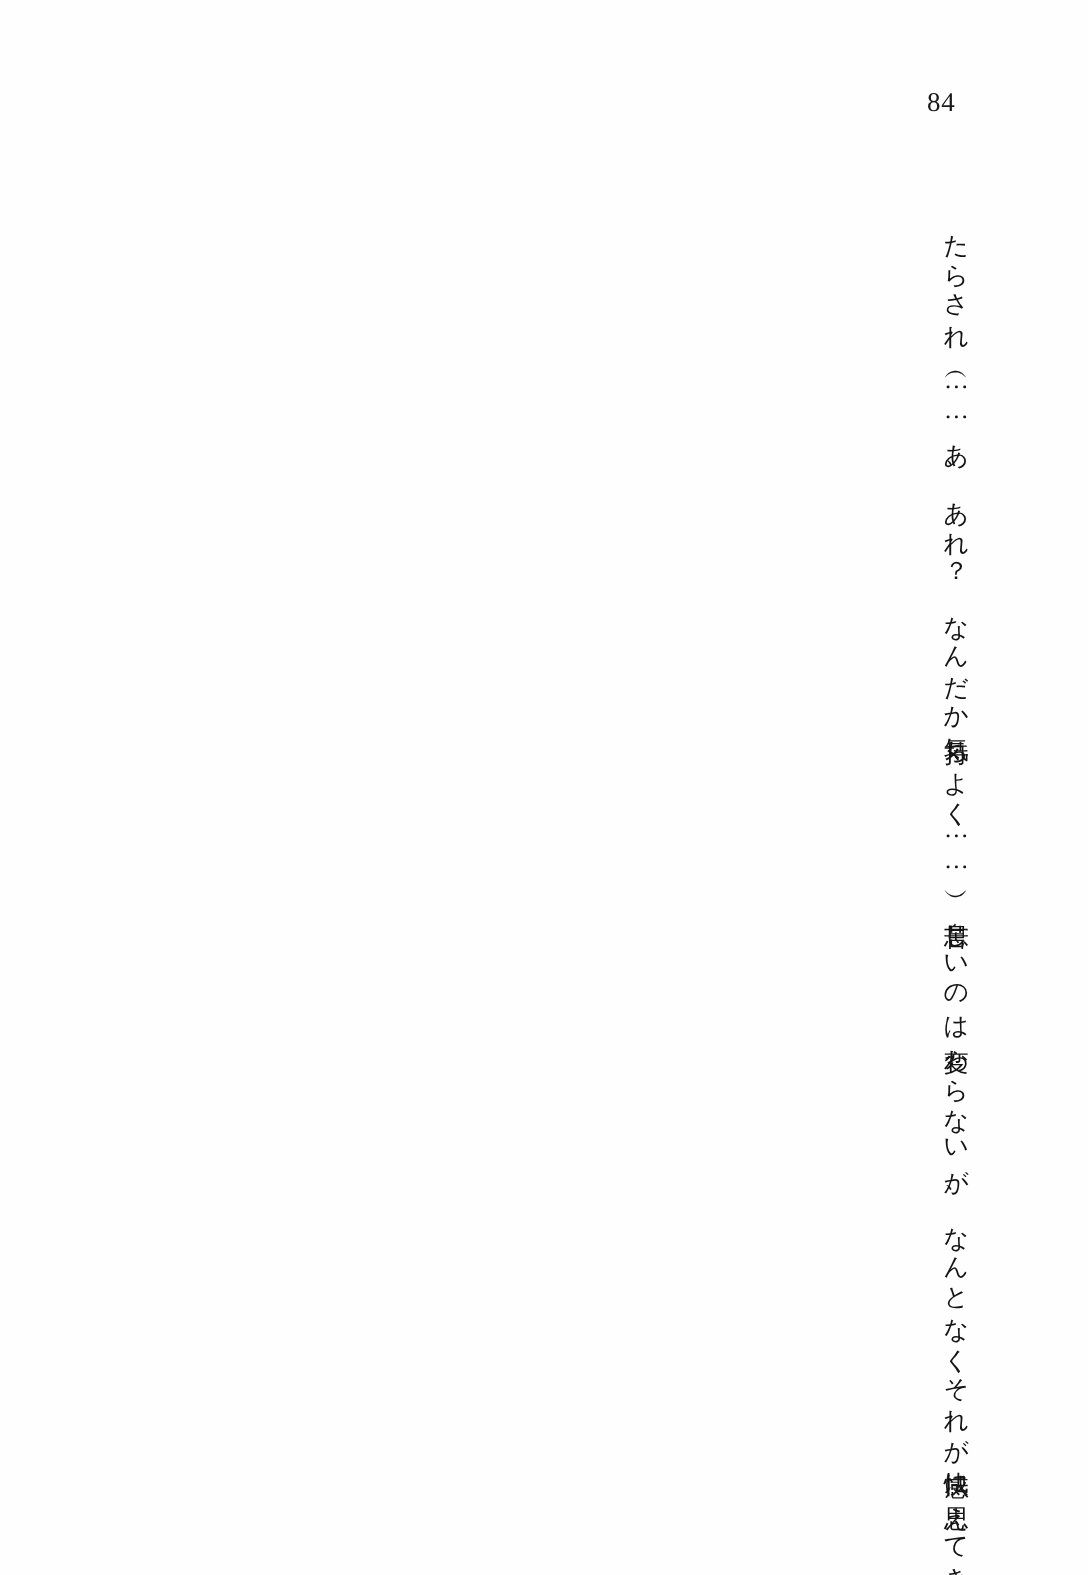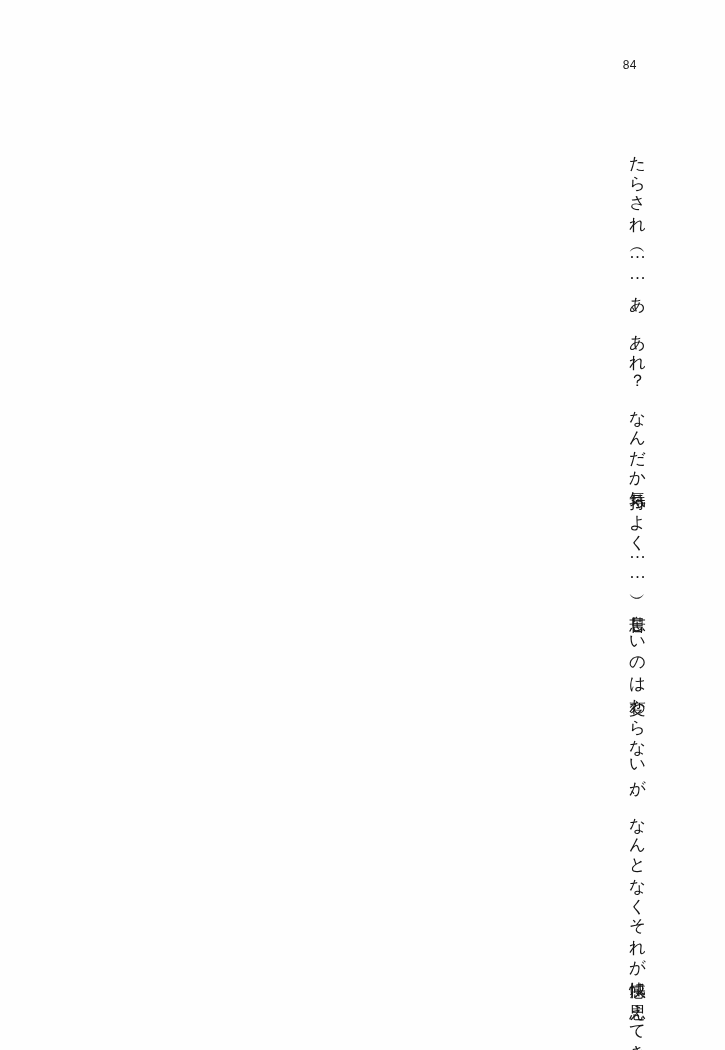--- a/index.html
+++ b/index.html
@@ -21,24 +21,24 @@
     top: 0;
     width: 725px;
     height: 1050px;
     background: #fefefe;
   }
   
   #page-number {
     position: absolute;
     right: 88px;
     top: 58px;
-    font-size: 12px;
+    font-size: 18px;
     letter-spacing: 0.5px;
     color: #1a1a1a;
-    font-family: Liberation Sans, sans-serif;
+    font-family: Liberation Serif, serif;
   }
   
   #text-block {
     position: absolute;
     top: 110px;
     right: 72px;
     height: 840px;
     width: 560px;
     display: flex;
     flex-direction: row;

